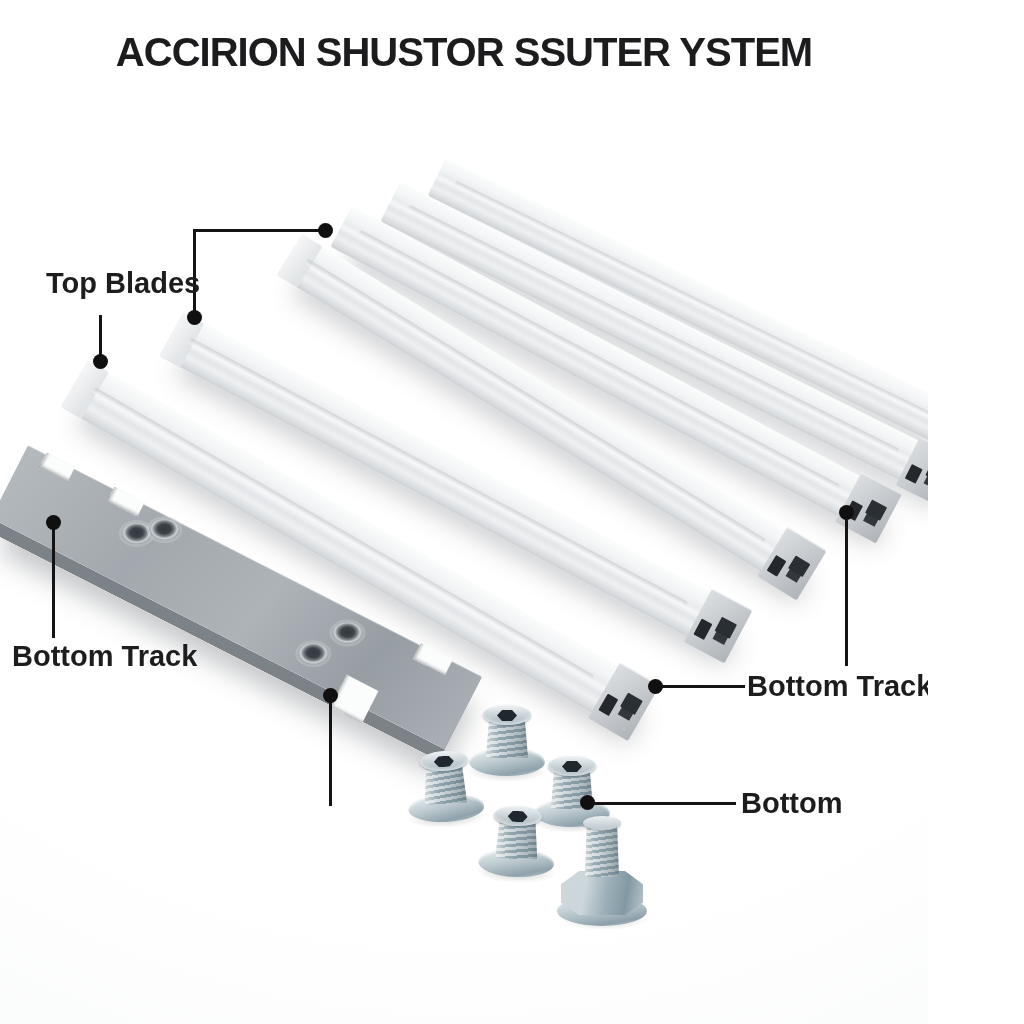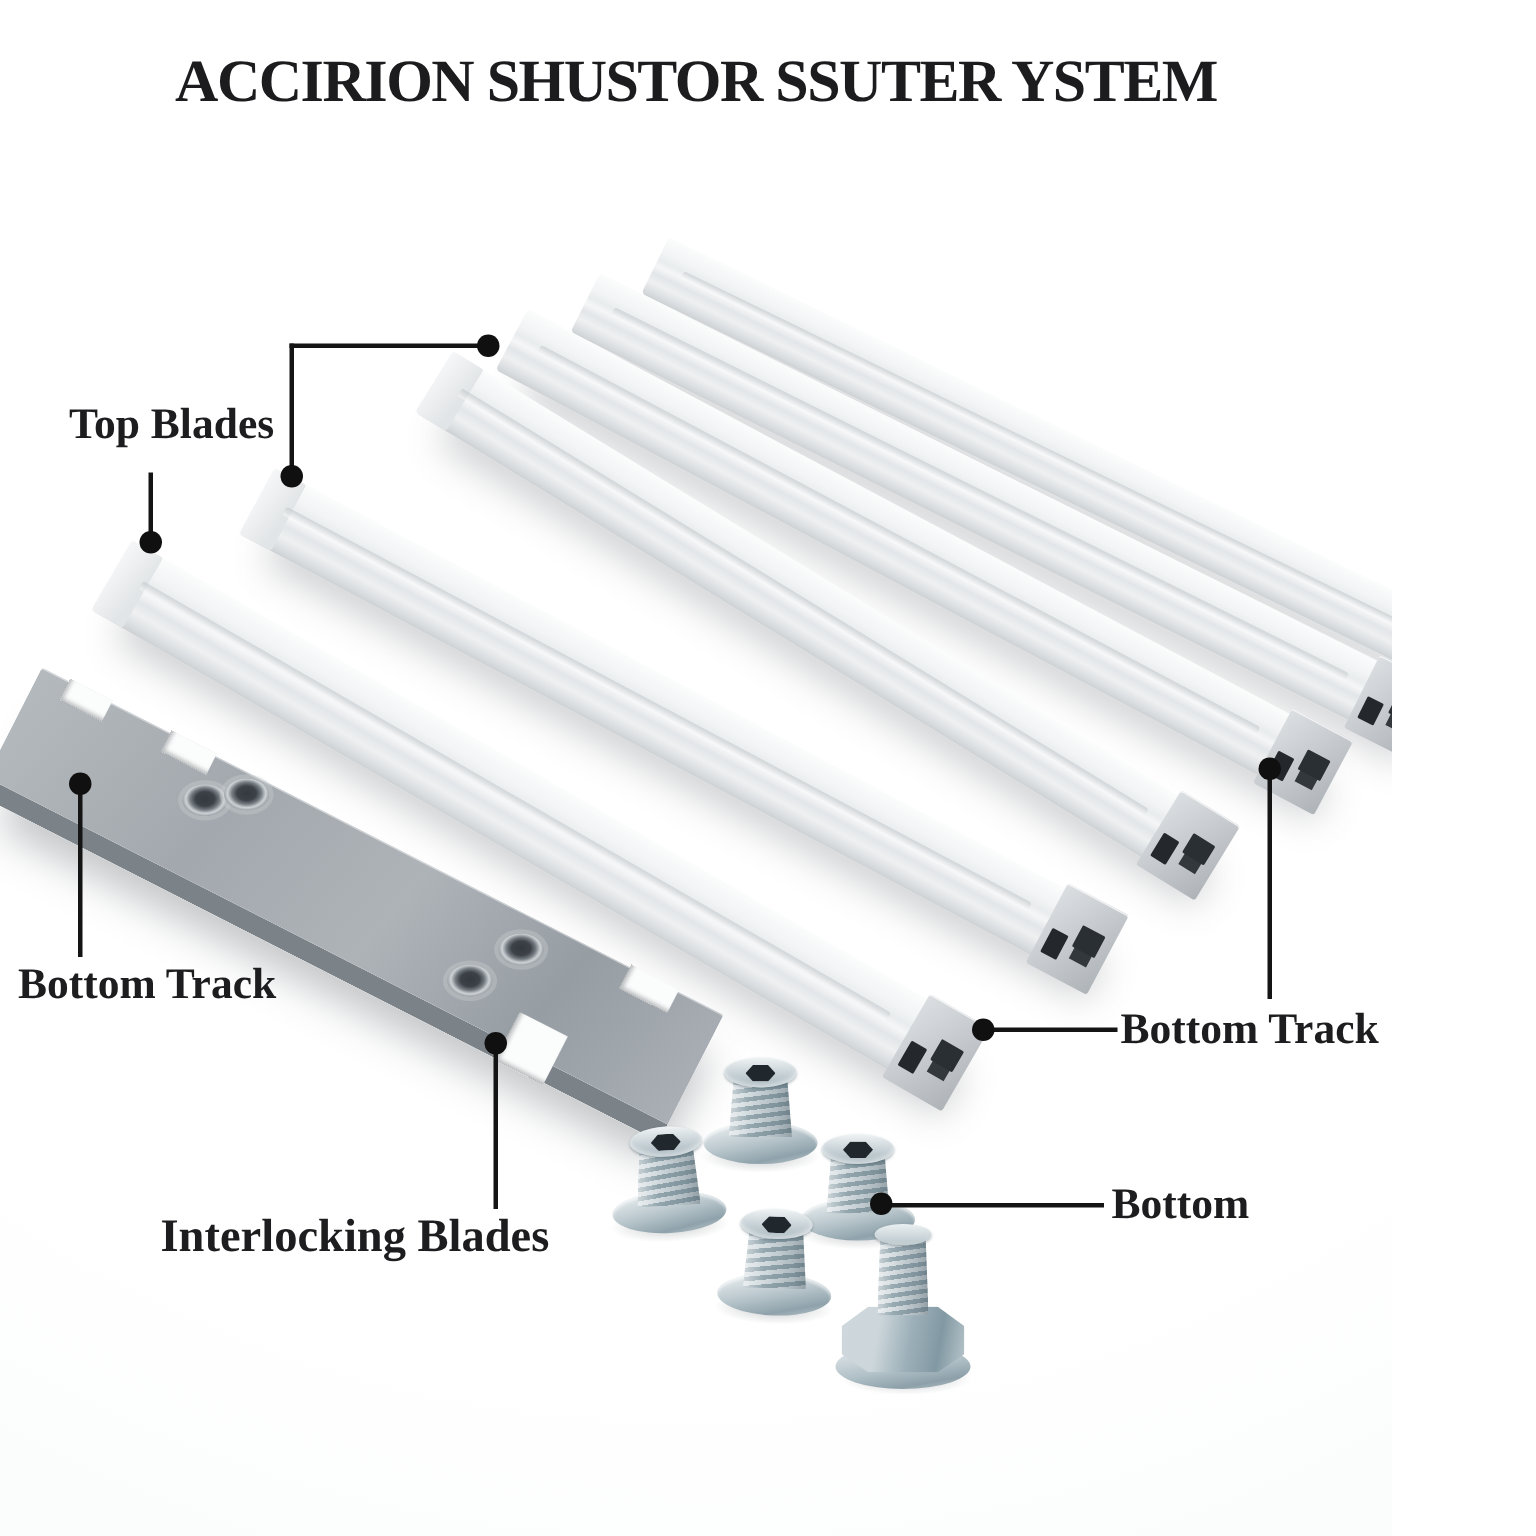--- a/index.html
+++ b/index.html
@@ -1,19 +1,19 @@
 <!DOCTYPE html>
 <html><head>
 <meta charset="utf-8">
 <style>
   html,body{margin:0;padding:0;background:#ffffff;}
   #stage{
     position:relative;width:928px;height:1024px;overflow:hidden;
     background:radial-gradient(130% 95% at 50% 38%, #ffffff 55%, #fafbfb 80%, #f1f2f3 100%);
-    font-family:Liberation Serif, serif;
+    font-family:Liberation Sans, sans-serif;
   }
   .title{
     position:absolute;top:30px;left:50%;transform:translateX(-50%);
     font-size:40px;font-weight:800;letter-spacing:-1px;color:#1c1c1e;white-space:nowrap;
   }
   .lbl{
     position:absolute;font-size:29px;font-weight:700;color:#1d1d1f;white-space:nowrap;line-height:1.05;
   }
   
   .rail{
@@ -197,16 +197,15 @@
   <div class="hline" style="left:661px;top:685px;width:84px;"></div>
   <div class="dot" style="left:648px;top:679px;"></div>
 
   <div class="hline" style="left:594px;top:802px;width:142px;"></div>
   <div class="dot" style="left:580px;top:795px;"></div>
 
   <div class="title" style="z-index:45;">ACCIRION SHUSTOR SSUTER YSTEM</div>
   <div class="lbl" style="left:46px;top:268px;z-index:45;">Top Blades</div>
   <div class="lbl" style="left:12px;top:641px;z-index:45;">Bottom Track</div>
   <div class="lbl" style="left:747px;top:671px;z-index:45;">Bottom Track</div>
-  <div class="lbl" style="left:107px;top:808px;font-size:31px;z-index:45;">Interlocking Blades</div>
   <div class="lbl" style="left:741px;top:788px;z-index:45;">Bottom</div>
 
 </div>
 
 </body></html>

